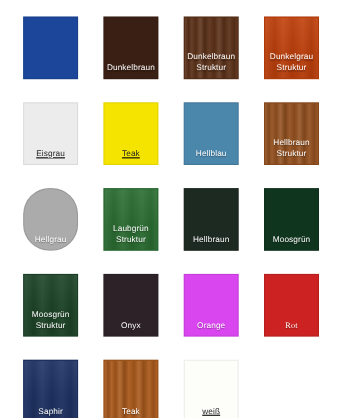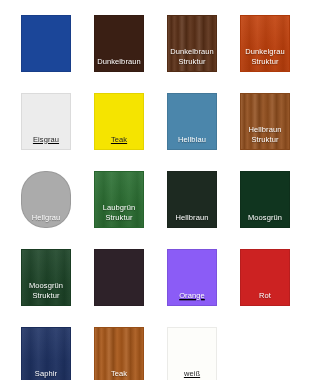--- a/index.html
+++ b/index.html
@@ -155,26 +155,27 @@
       <span class="swatch-texture"></span>
       <span class="swatch-label">Moosgrün</span>
     </div>
     <div class="swatch tex-grain" title="Moosgrün Struktur" style="background-color: rgb(29, 69, 40);">
       <span class="swatch-texture"></span>
       <span class="swatch-label">Moosgrün
 Struktur</span>
     </div>
     <div class="swatch" title="Onyx" style="background-color: rgb(46, 34, 41);">
       <span class="swatch-texture"></span>
+      <span class="swatch-label">Onyx</span>
     </div>
-    <div class="swatch" title="Orange" style="background-color: #8b5cf6; text-decoration: underline;">
+    <div class="swatch" title="Orange" style="background-color: #d946ef;">
       <span class="swatch-texture"></span>
       <span class="swatch-label">Orange</span>
     </div>
-    <div class="swatch" title="Rot" style="background-color: rgb(204, 34, 34);">
+    <div class="swatch" title="Rot" style="background-color: rgb(204, 34, 34); font-family: Liberation Serif, serif;">
       <span class="swatch-texture"></span>
       <span class="swatch-label">Rot</span>
     </div>
     <div class="swatch tex-grain" title="Saphir" style="background-color: rgb(31, 51, 101);">
       <span class="swatch-texture"></span>
       <span class="swatch-label">Saphir</span>
     </div>
     <div class="swatch tex-wood" title="Teak" style="background-color: rgb(169, 89, 27);">
       <span class="swatch-texture"></span>
       <span class="swatch-label">Teak</span>

